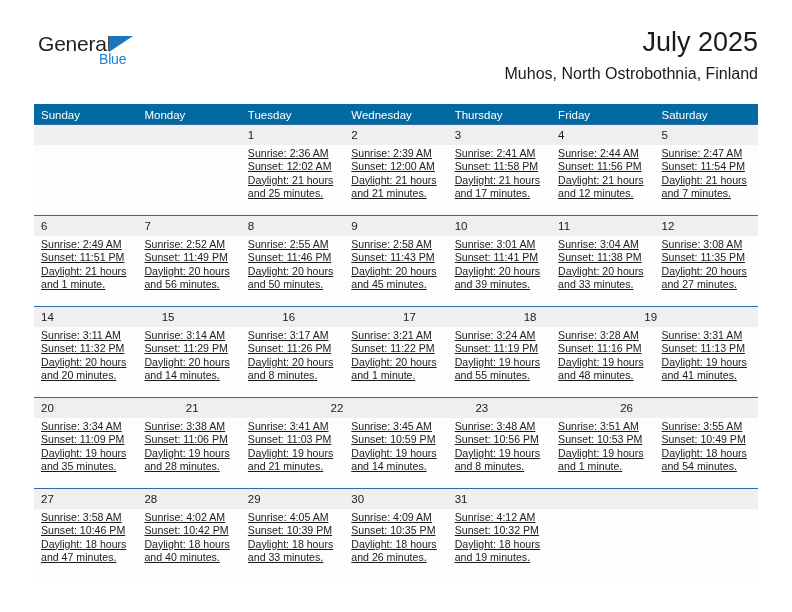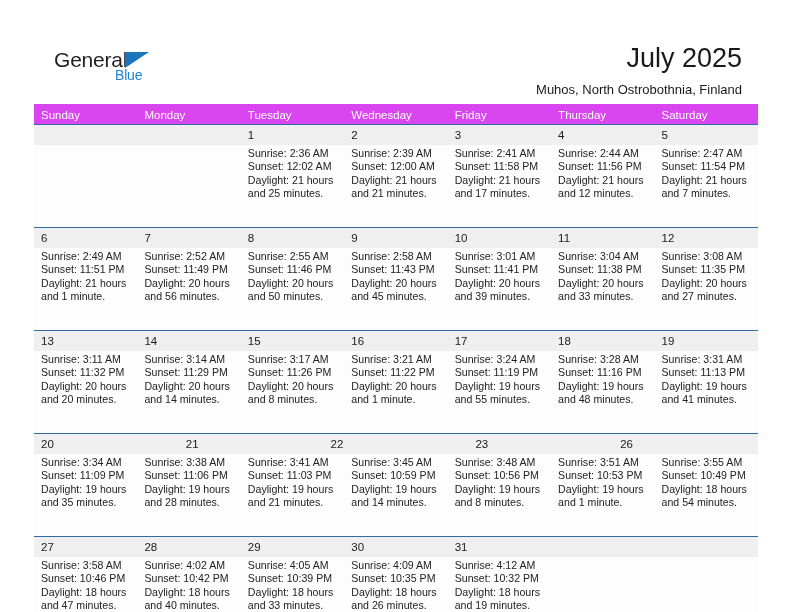--- a/index.html
+++ b/index.html
@@ -12,21 +12,21 @@
     height: 612px;
     background: #ffffff;
     font-family: "Liberation Sans", sans-serif;
     color: #1a1a1a;
     overflow: hidden;
   }
   .page {
     position: relative;
     width: 792px;
     height: 612px;
-    padding: 16px;
+    padding: 0;
   }
 
   
   .top {
     position: relative;
     height: 74px;
     margin: 0 34px;
   }
   .logo {
     position: absolute;
@@ -70,38 +70,38 @@
     margin-left: 46px;
   }
   .cal-title {
     font-size: 27px;
     color: #1a1a1a;
     line-height: 32px;
     font-weight: normal;
     white-space: nowrap;
   }
   .cal-sub {
-    font-size: 13px;
+    font-size: 16px;
     color: #1a1a1a;
     line-height: 20px;
     margin-top: 6px;
     white-space: nowrap;
   }
 
   
   .calendar {
     position: absolute;
     left: 34px;
     top: 104px;
     width: 724px;
   }
   .dow-row {
     display: flex;
     width: 100%;
-    background: #d946ef;
+    background: #0369a1;
   }
   .dow {
     flex: 1 1 0;
     min-width: 0;
     color: #ffffff;
     font-size: 11.5px;
     line-height: 20px;
     padding: 1px 0 1px 7px;
     height: 20px;
     white-space: nowrap;
@@ -128,21 +128,22 @@
     font-size: 11.5px;
     line-height: 16px;
     padding: 2px 0 2px 7px;
     height: 20px;
     color: #1a1a1a;
   }
   .body-cell {
     flex: 1 1 0;
     min-width: 0;
     padding: 2px 5px 6px 7px;
-    height: 82px;
+    height: 70px;
+    text-decoration: underline;
   }
   .body-cell .ln {
     font-size: 10.6px;
     line-height: 13.4px;
     color: #222222;
     white-space: nowrap;
   }
   .empty { visibility: hidden; }
 </style>
 </head>
@@ -165,22 +166,22 @@
 
   </div>
 
   <div class="calendar">
 
     <div class="dow-row">
       <div class="dow">Sunday</div>
       <div class="dow">Monday</div>
       <div class="dow">Tuesday</div>
       <div class="dow">Wednesday</div>
+      <div class="dow">Thursday</div>
       <div class="dow">Friday</div>
-      <div class="dow">Thursday</div>
       <div class="dow">Saturday</div>
     </div>
 
     <div class="week">
       <div class="week-nums">
         <div class="num-cell empty"></div>
         <div class="num-cell empty"></div>
         <div class="num-cell">1</div>
         <div class="num-cell">2</div>
         <div class="num-cell">3</div>
@@ -284,21 +285,20 @@
           <div class="ln">Sunrise: 3:08 AM</div>
           <div class="ln">Sunset: 11:35 PM</div>
           <div class="ln">Daylight: 20 hours</div>
           <div class="ln">and 27 minutes.</div>
         </div>
       </div>
     </div>
 
     <div class="week">
       <div class="week-nums">
-        <div class="num-cell">13</div>
         <div class="num-cell">14</div>
         <div class="num-cell">15</div>
         <div class="num-cell">16</div>
         <div class="num-cell">17</div>
         <div class="num-cell">18</div>
         <div class="num-cell">19</div>
       </div>
       <div class="week-body">
         <div class="body-cell">
           <div class="ln">Sunrise: 3:11 AM</div>

